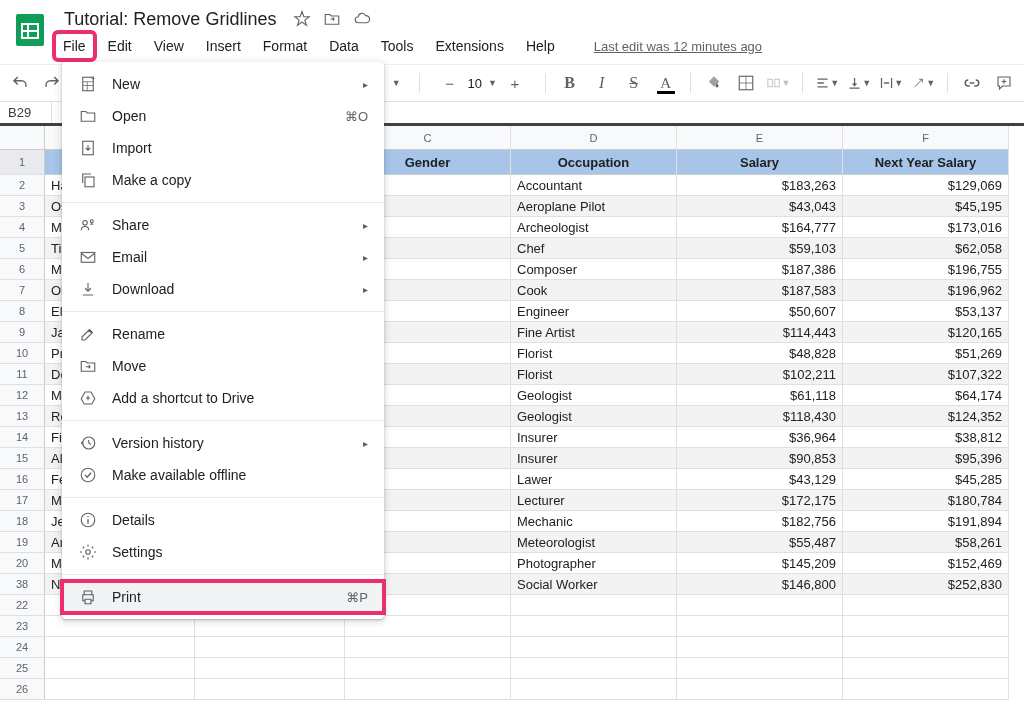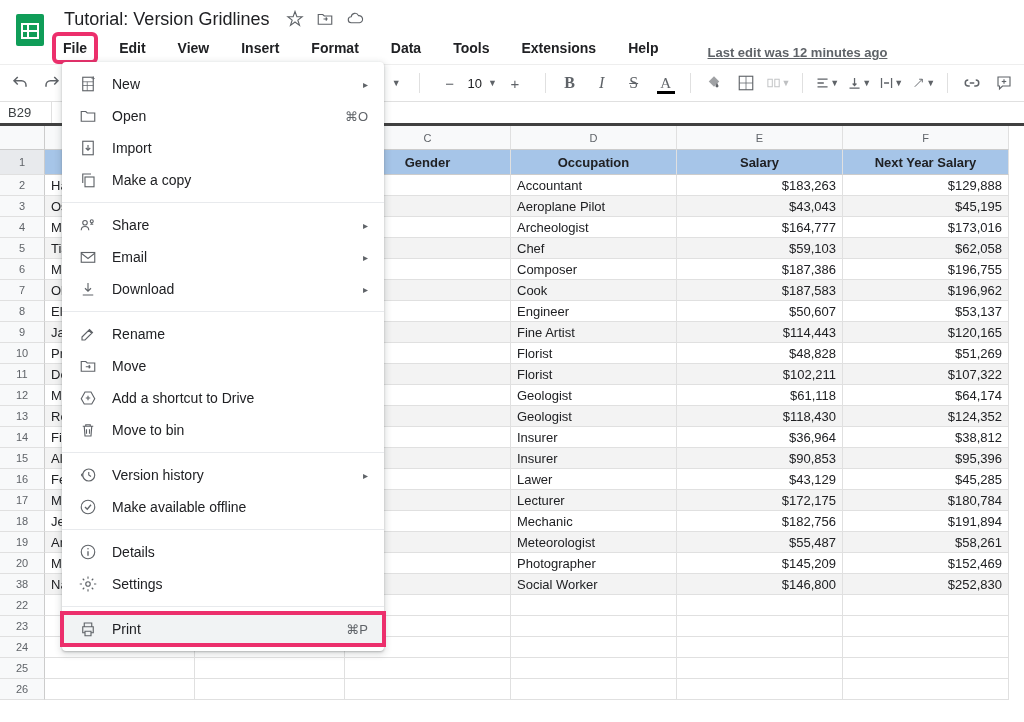--- a/index.html
+++ b/index.html
@@ -6,21 +6,21 @@
   body { margin: 0; background: #fff; color: #202124; font-size: 13px; user-select: none; }
   
   
   .header { height: 64px; display: flex; padding: 6px 0 0 6px; }
   .logo { width: 40px; height: 40px; margin: 4px 4px 0 4px; display: flex; align-items: center; justify-content: center; }
   .logo-svg { width: 36px; height: 36px; }
   .header-main { flex: 1; }
   .title-row { display: flex; align-items: center; height: 26px; padding-left: 4px; gap: 10px; }
   .doc-title { font-size: 18px; color: #202124; padding: 2px 6px; }
   .title-ic { color: #5f6368; width: 20px; height: 20px; display: flex; align-items: center; justify-content: center; }
-  .menubar { display: flex; align-items: flex-end; height: 28px; padding-left: 2px; gap: 18px; font-size: 14px; color: #202124; font-weight: bold; }
+  .menubar { display: flex; align-items: center; height: 28px; padding-left: 2px; gap: 8px; font-size: 14px; color: #202124; }
   .menu-item { padding: 4px 7px; border-radius: 4px; }
   .menu-item.hl { outline: 4px solid #ec2f6c; outline-offset: 0; border-radius: 2px; }
   .last-edit { color: #5f6368; text-decoration: underline; margin-left: 24px; font-size: 13px; }
 
   
   .toolbar { height: 38px; border-top: 1px solid #eee; border-bottom: 1px solid #e0e0e0; display: flex; align-items: center; padding: 0 8px; gap: 8px; }
   .tb-group { display: flex; align-items: center; gap: 8px; }
   .tb-sep { width: 1px; height: 20px; background: #e0e0e0; margin: 0 4px; }
   .tb-btn { color: #5f6368; width: 24px; height: 24px; display: flex; align-items: center; justify-content: center; font-size: 15px; }
   .font-sel { display: flex; align-items: center; gap: 4px; font-size: 13px; color: #202124; padding: 4px 6px; }
@@ -72,21 +72,21 @@
   <div class="logo">
     <svg class="logo-svg" viewBox="0 0 36 36">
         <rect x="4" y="2" width="28" height="32" rx="2" fill="#0f9d58"></rect>
         <rect x="10" y="12" width="16" height="14" fill="none" stroke="#fff" stroke-width="2"></rect>
         <line x1="10" y1="19" x2="26" y2="19" stroke="#fff" stroke-width="2"></line>
         <line x1="16" y1="12" x2="16" y2="26" stroke="#fff" stroke-width="2"></line>
       </svg>
   </div>
   <div class="header-main">
     <div class="title-row">
-      <span class="doc-title">Tutorial: Version Gridlines</span>
+      <span class="doc-title">Tutorial: Remove Gridlines</span>
       <span class="title-ic">
           <svg width="18" height="18" viewBox="0 0 24 24">
             <path fill="none" stroke="#5f6368" stroke-width="1.5" d="M12 2l2.5 7h7l-5.7 4.5 2.2 7L12 16l-6 4.5 2.2-7L2.5 9h7z"></path>
           </svg>
         </span>
       <span class="title-ic">
           <svg width="18" height="18" viewBox="0 0 24 24">
             <path fill="none" stroke="#5f6368" stroke-width="1.5" d="M3 6h6l2 2h10v11H3z"></path>
             <path fill="none" stroke="#5f6368" stroke-width="1.5" d="M10 12h5m0 0l-2-2m2 2l-2 2"></path>
           </svg>
@@ -267,21 +267,21 @@
           <div class="cell hdr-cell colD">Occupation</div>
           <div class="cell hdr-cell colE">Salary</div>
           <div class="cell hdr-cell colF">Next Year Salary</div>
         </div>
         <div class="data-row">
           <div class="cell colA">Ha</div>
           <div class="cell colB"></div>
           <div class="cell colC">ale</div>
           <div class="cell colD">Accountant</div>
           <div class="cell colE num">$183,263</div>
-          <div class="cell colF num">$129,888</div>
+          <div class="cell colF num">$129,069</div>
         </div>
         <div class="data-row">
           <div class="cell colA alt">Os</div>
           <div class="cell colB alt"></div>
           <div class="cell colC alt">e</div>
           <div class="cell colD alt">Aeroplane Pilot</div>
           <div class="cell colE alt num">$43,043</div>
           <div class="cell colF alt num">$45,195</div>
         </div>
         <div class="data-row">
@@ -565,28 +565,20 @@
     </div>
     <div class="dd-item">
       <span class="dd-ic">
         <svg width="18" height="18" viewBox="0 0 24 24">
           <path fill="none" stroke="#5f6368" stroke-width="1.5" d="M8 4h8l5 9-4 7H7l-4-7z"></path>
           <path fill="none" stroke="#5f6368" stroke-width="1.5" d="M12 9v6m-3-3h6"></path>
         </svg>
       </span>
       <span class="dd-label">Add a shortcut to Drive</span>
     </div>
-    <div class="dd-item">
-      <span class="dd-ic">
-        <svg width="18" height="18" viewBox="0 0 24 24">
-          <path fill="none" stroke="#5f6368" stroke-width="1.5" d="M5 7h14M9 7V5h6v2M7 7l1 13h8l1-13M10 11v6M14 11v6"></path>
-        </svg>
-      </span>
-      <span class="dd-label">Move to bin</span>
-    </div>
     <div class="dd-sep"></div>
     <div class="dd-item">
       <span class="dd-ic">
         <svg width="18" height="18" viewBox="0 0 24 24">
           <circle cx="13" cy="12" r="8" fill="none" stroke="#5f6368" stroke-width="1.5"></circle>
           <path fill="none" stroke="#5f6368" stroke-width="1.5" d="M13 8v4l3 2M3 12l2-2m-2 2l2 2"></path>
         </svg>
       </span>
       <span class="dd-label">Version history</span>
       <span class="dd-sub">▸</span>

